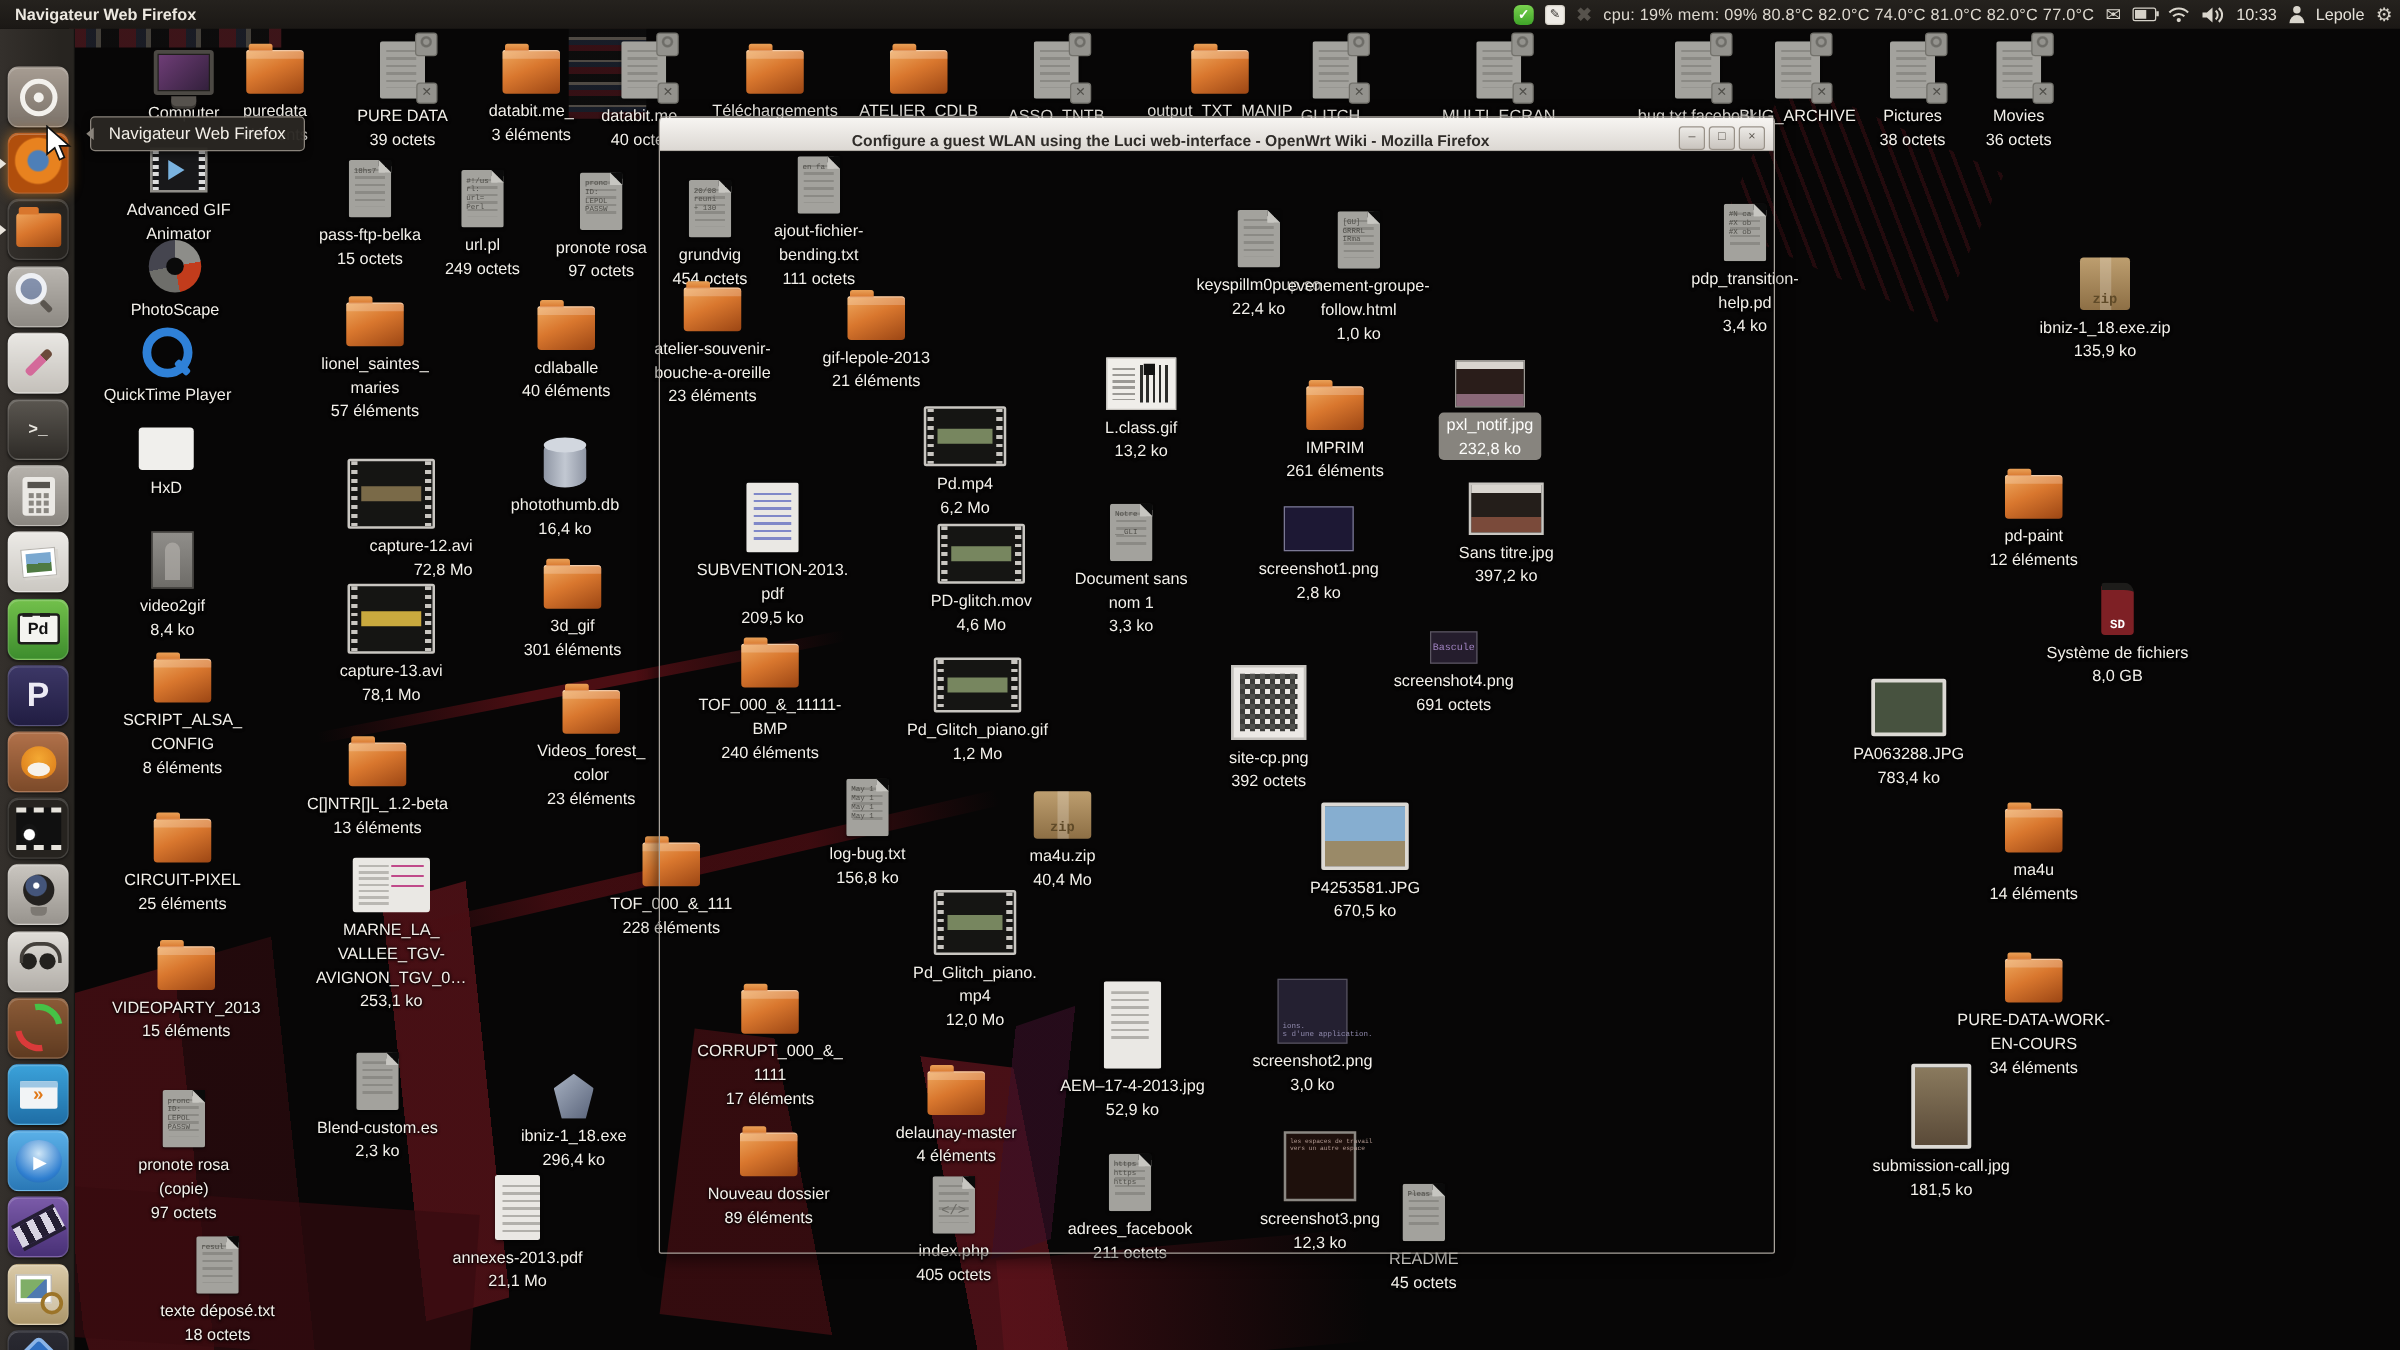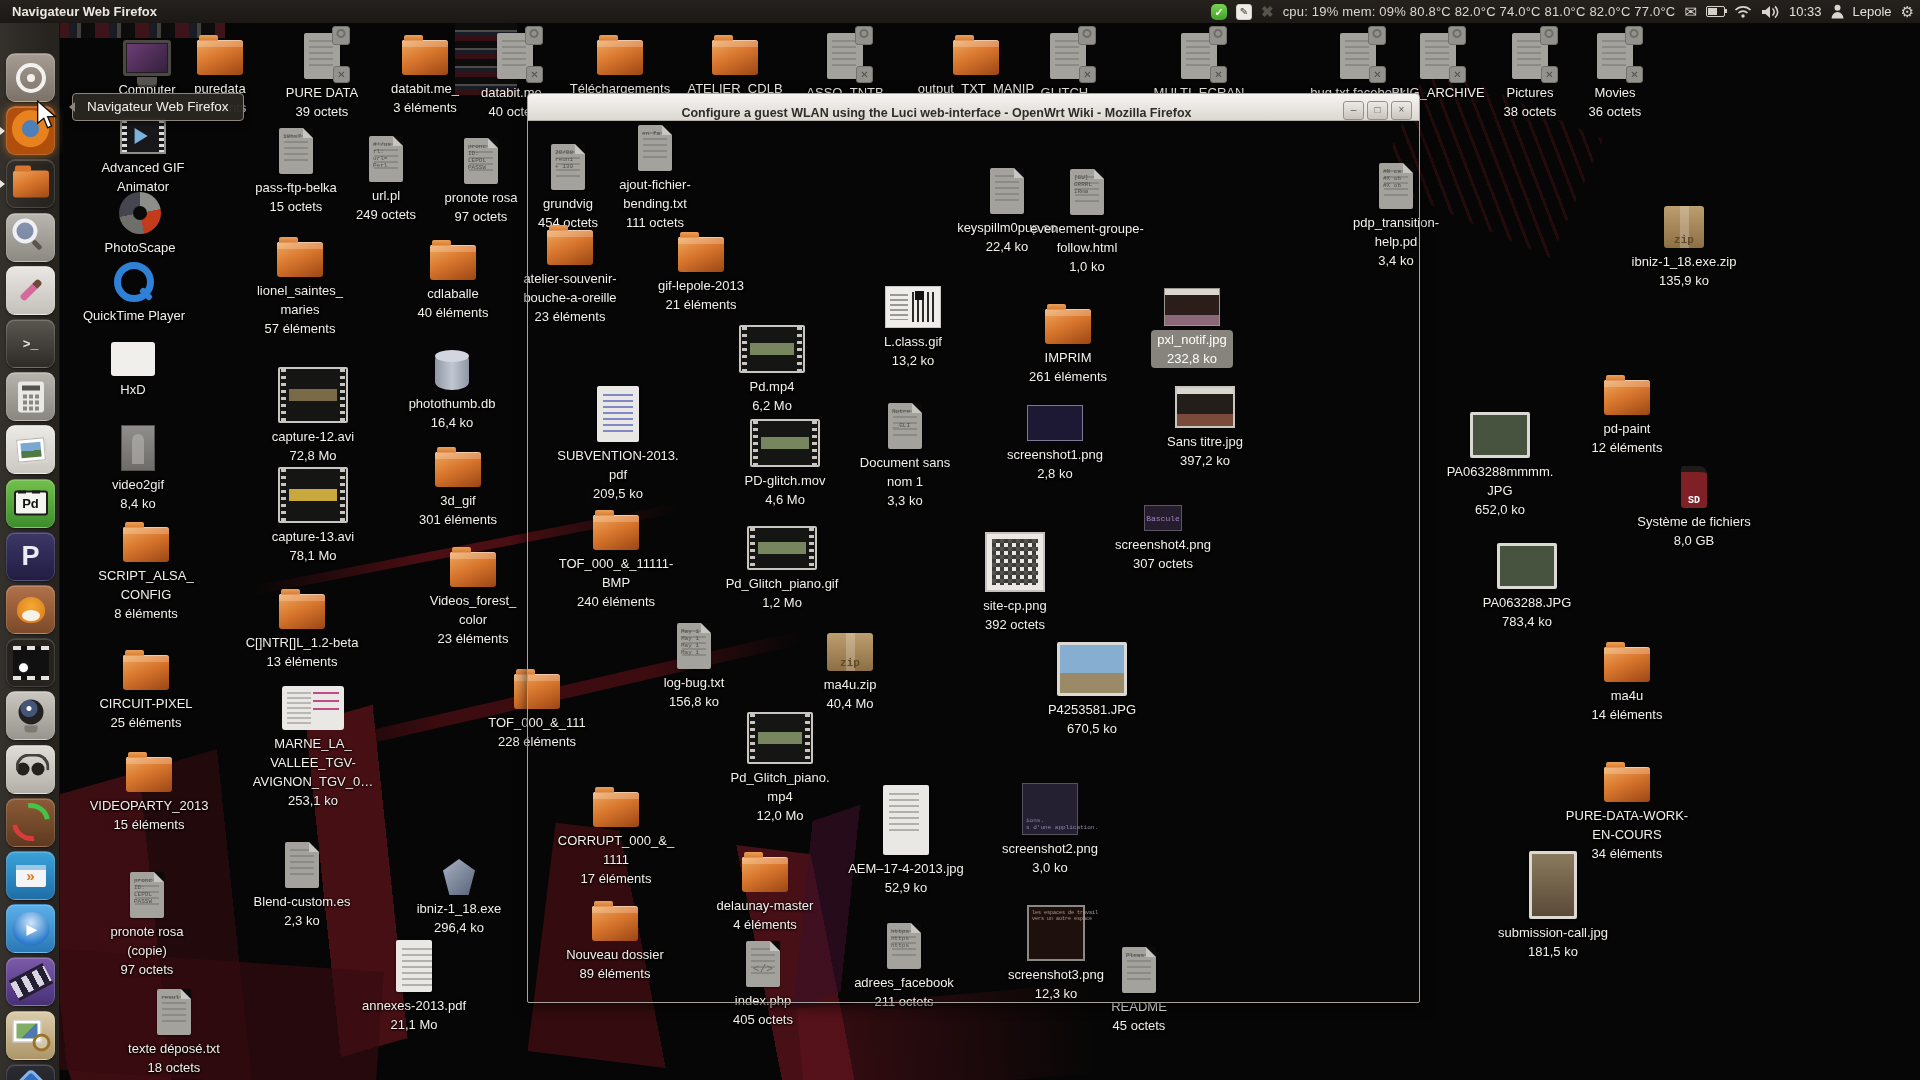--- a/index.html
+++ b/index.html
@@ -426,21 +426,21 @@
       </div>
     </div>
     <div class="di" style="left: 1003px; top: 309px;">
       <div class="ic k-folder"></div>
       <div class="lbls">
         <div class="lbl">IMPRIM</div>
         <div class="lbl">261 éléments</div>
       </div>
     </div>
     <div class="di" style="left: 1127px; top: 288px;"><div class="ic k-pxl"></div><div class="lbls sel"><div class="lbl">pxl_notif.jpg</div><div class="lbl">232,8 ko</div></div></div>
-    <div class="di" style="left: 248px; top: 367px;">
+    <div class="di" style="left: 248px; top: 367px; text-align: right;">
       <div class="ic k-vthumb" style="width: 66px; height: 52px; --c: #7a6a48;">
         <span class="inner"> </span>
       </div>
       <div class="lbls">
         <div class="lbl">capture-12.avi</div>
         <div class="lbl">72,8 Mo</div>
       </div>
     </div>
     <div class="di" style="left: 248px; top: 467px;">
       <div class="ic k-vthumb" style="width: 66px; height: 52px; --c: #c9a93e;">
@@ -510,28 +510,20 @@
         <div class="lbl">397,2 ko</div>
       </div>
     </div>
     <div class="di" style="left: 1562px; top: 380px;">
       <div class="ic k-folder"></div>
       <div class="lbls">
         <div class="lbl">pd-paint</div>
         <div class="lbl">12 éléments</div>
       </div>
     </div>
-    <div class="di" style="left: 1435px; top: 412px;">
-      <div class="ic k-photo" style="width: 54px; height: 40px; --c: #47523f;"></div>
-      <div class="lbls">
-        <div class="lbl">PA063288mmmm.</div>
-        <div class="lbl">JPG</div>
-        <div class="lbl">652,0 ko</div>
-      </div>
-    </div>
     <div class="di" style="left: 1629px; top: 466px;">
       <div class="ic k-sd">
         <span class="inner">SD</span>
       </div>
       <div class="lbls">
         <div class="lbl">Système de fichiers</div>
         <div class="lbl">8,0 GB</div>
       </div>
     </div>
     <div class="di" style="left: 393px; top: 452px;">
@@ -557,21 +549,21 @@
         <div class="lbl">Pd_Glitch_piano.gif</div>
         <div class="lbl">1,2 Mo</div>
       </div>
     </div>
     <div class="di" style="left: 1098px; top: 505px;">
       <div class="ic k-shot4">
         <span class="inner">Bascule</span>
       </div>
       <div class="lbls">
         <div class="lbl">screenshot4.png</div>
-        <div class="lbl">307 octets</div>
+        <div class="lbl">691 octets</div>
       </div>
     </div>
     <div class="di" style="left: 408px; top: 552px;">
       <div class="ic k-folder"></div>
       <div class="lbls">
         <div class="lbl">Videos_forest_</div>
         <div class="lbl">color</div>
         <div class="lbl">23 éléments</div>
       </div>
     </div>

